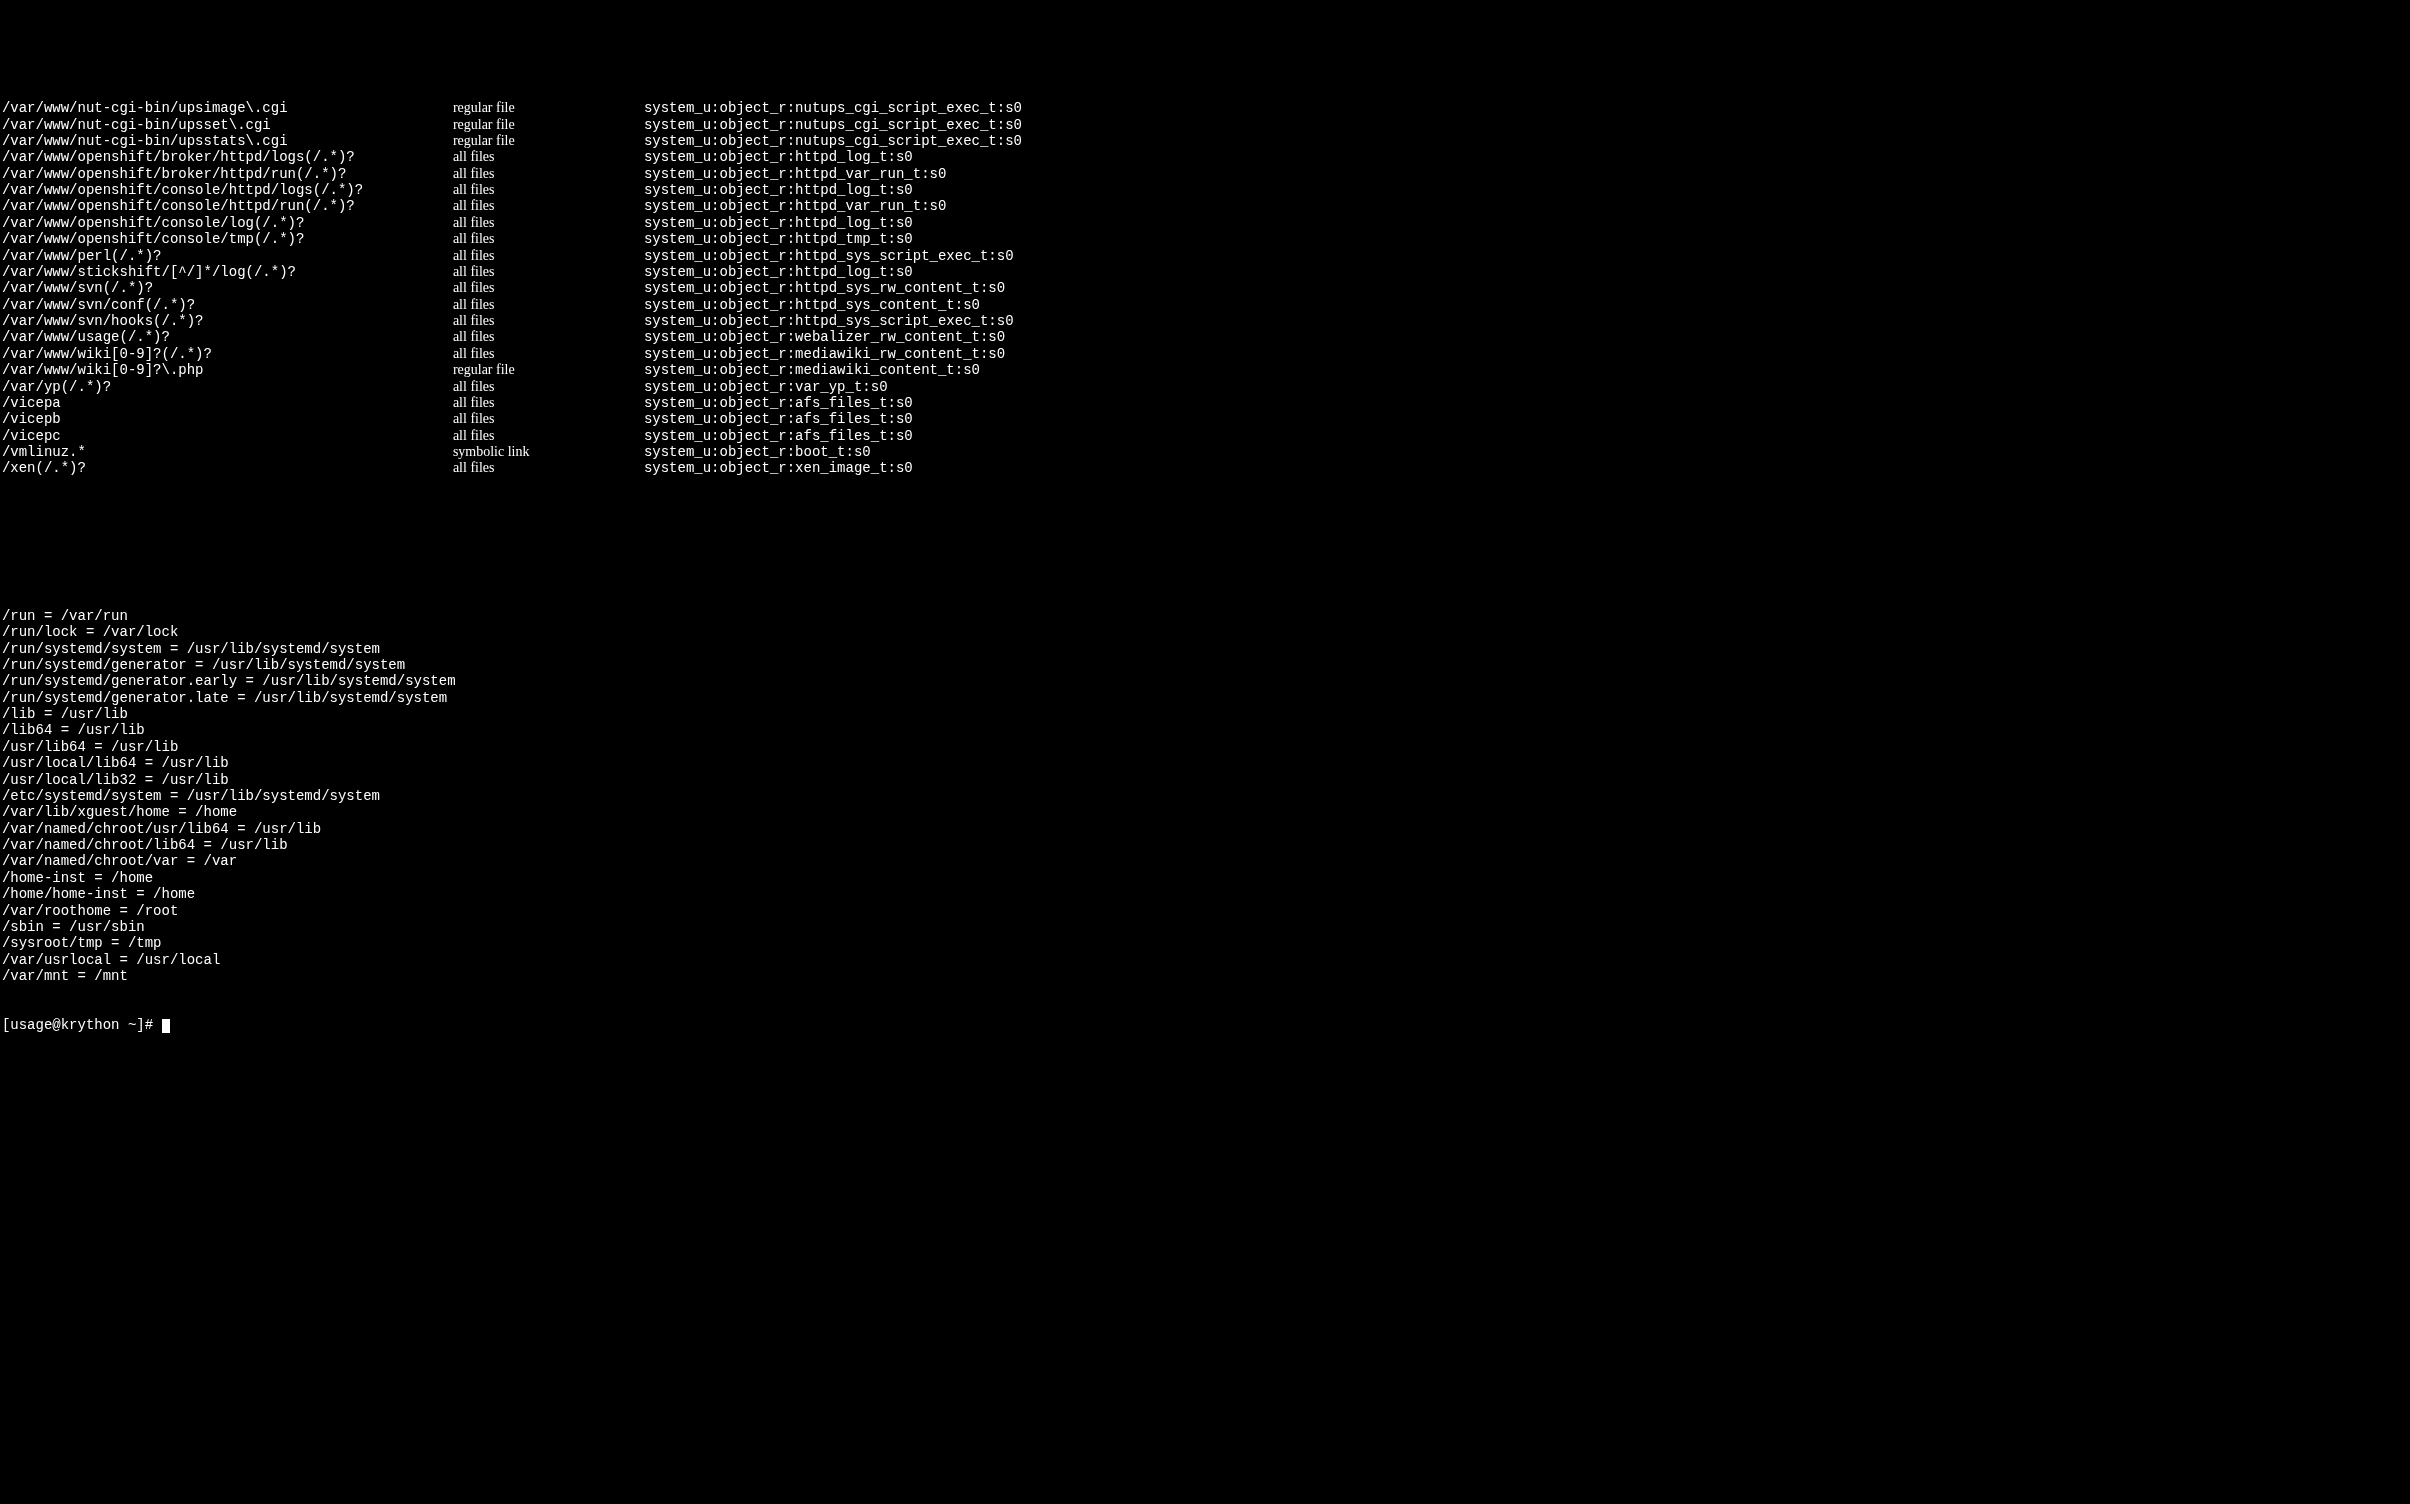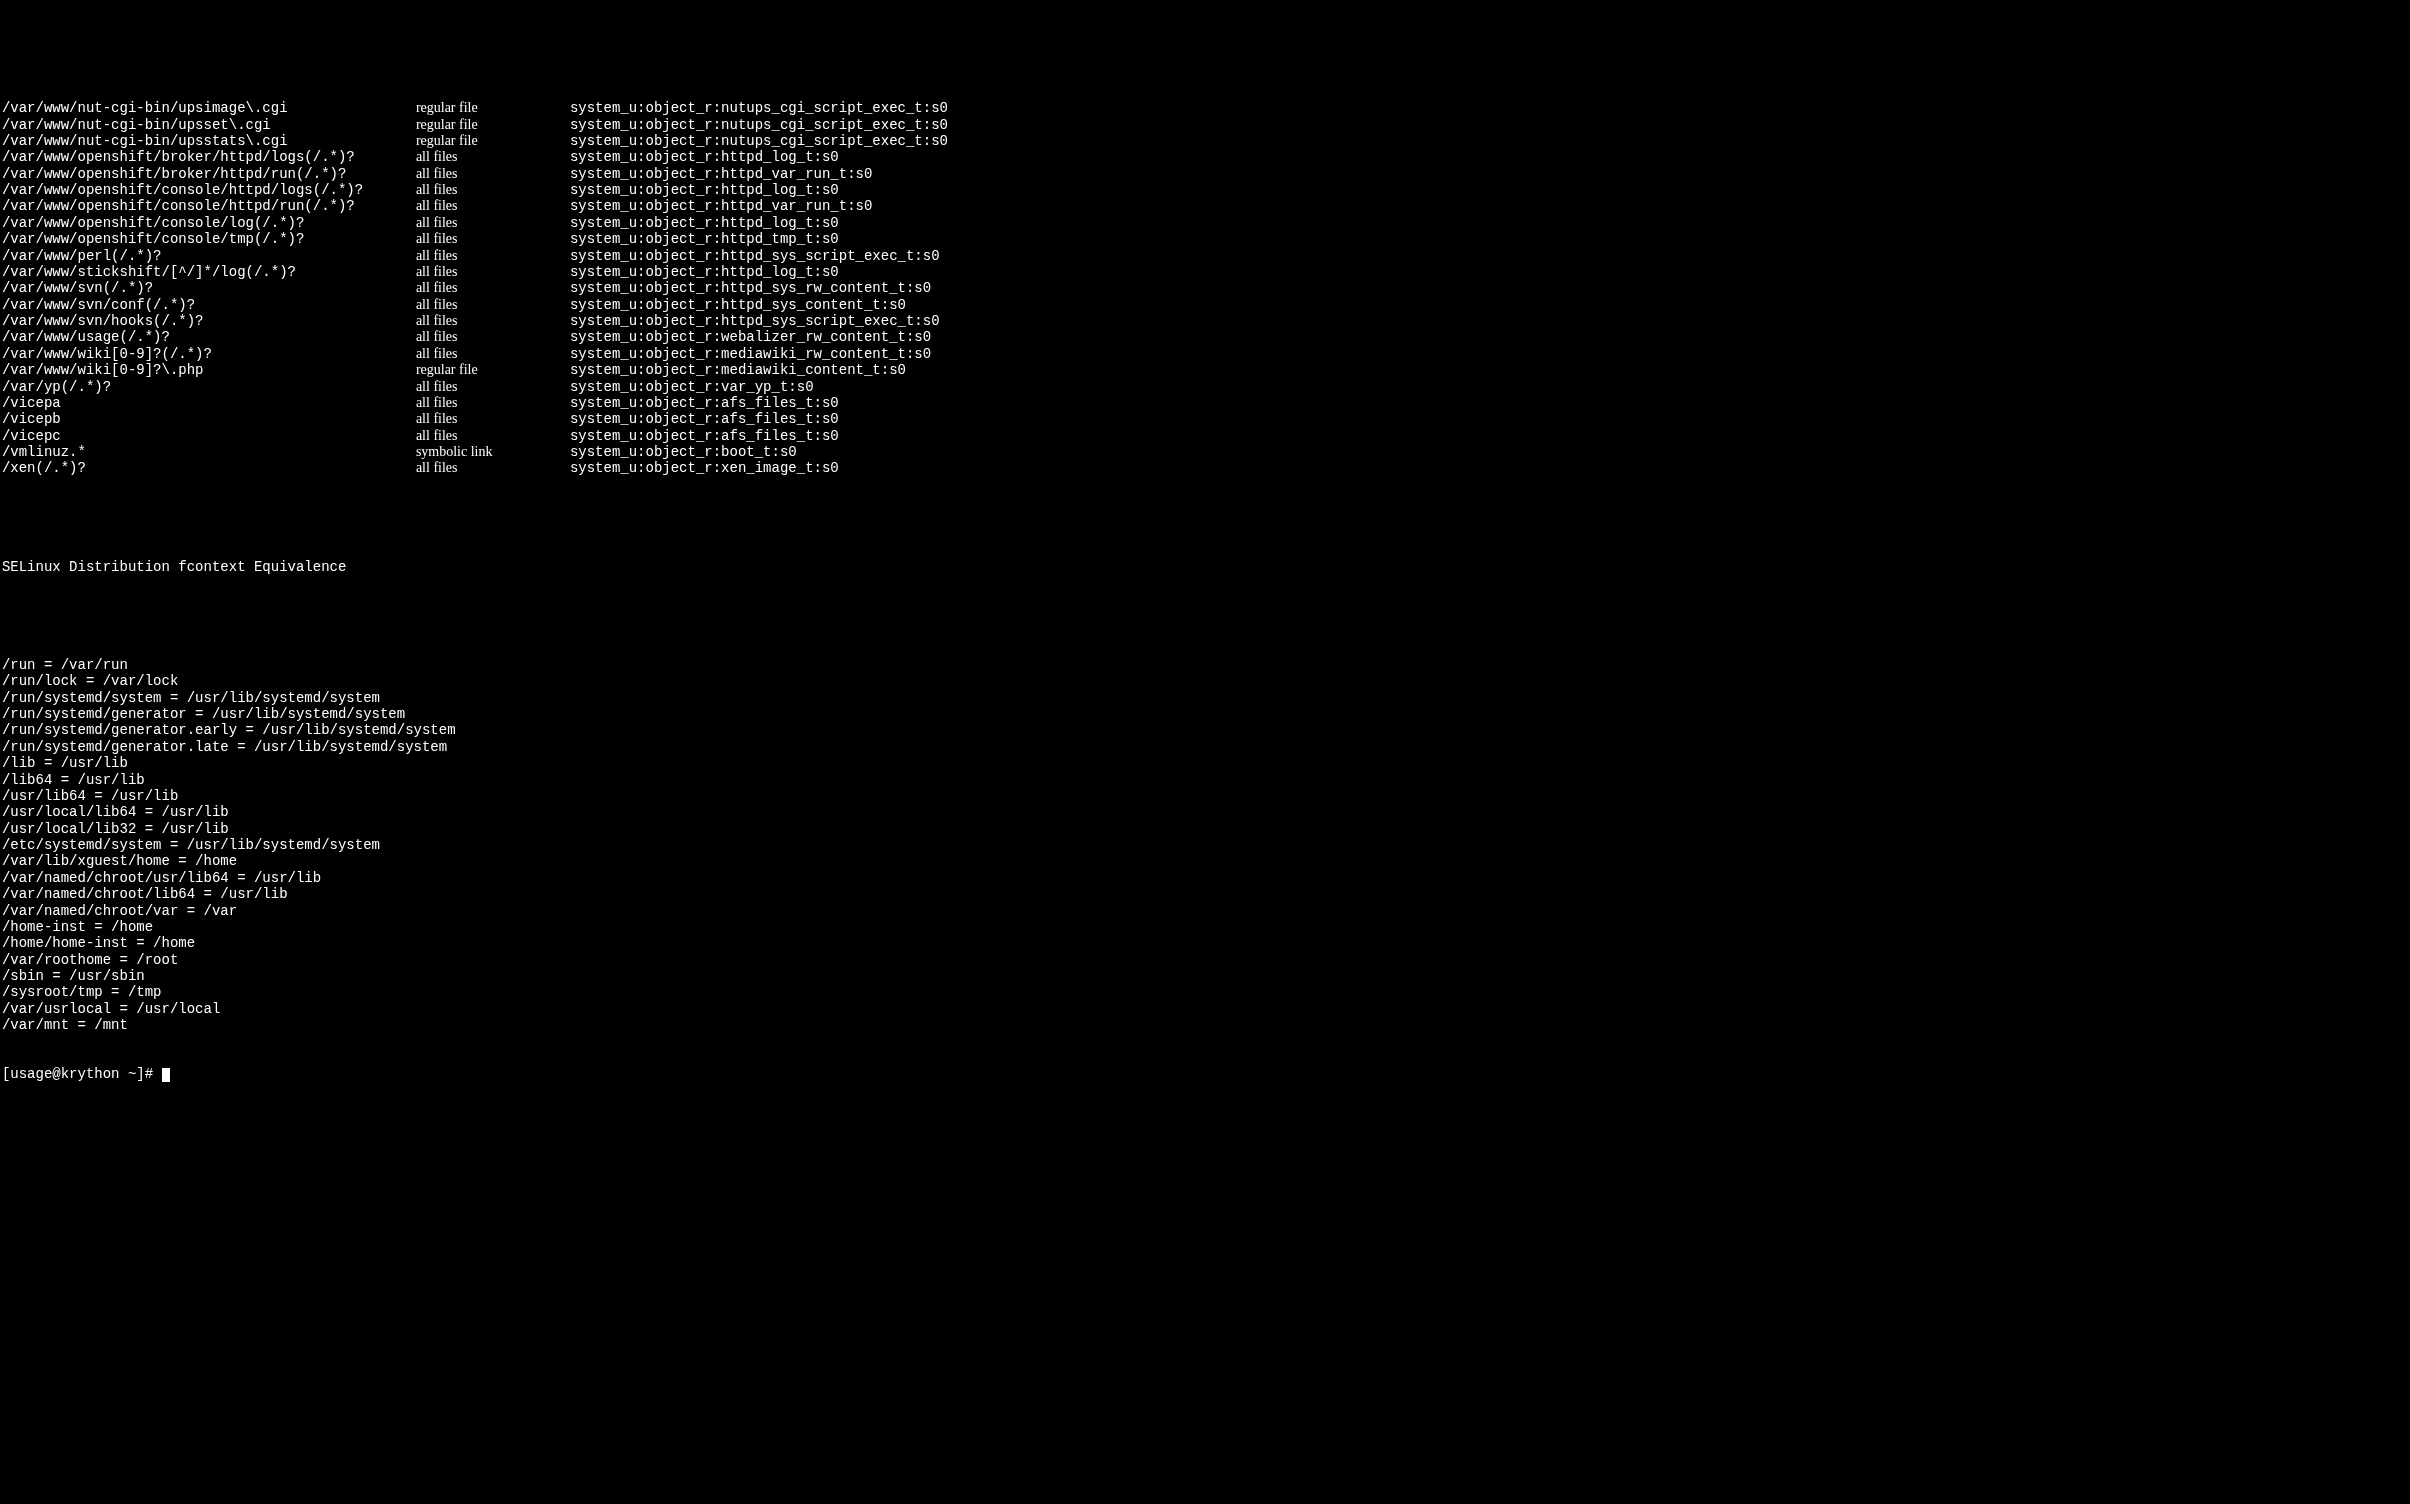--- a/index.html
+++ b/index.html
@@ -30,38 +30,38 @@
     .col-type {
       width: 154px;
       min-width: 154px;
       font-family: Liberation Serif, serif;
     }
     .col-context {
       flex: 1;
     }
     .line {
       min-height: 16px;
+      gap: 37px;
     }
     .cursor {
       display: inline-block;
       width: 8.5px;
       height: 14px;
       background-color: #ffffff;
       vertical-align: text-bottom;
     }
   </style>
 </head>
 <body>
 
 
 
 <div class="terminal">
   <div id="fcontext-table"><div class="row line"><span class="col-path">/var/www/nut-cgi-bin/upsimage\.cgi</span><span class="col-type">regular file</span><span class="col-context">system_u:object_r:nutups_cgi_script_exec_t:s0</span></div><div class="row line"><span class="col-path">/var/www/nut-cgi-bin/upsset\.cgi</span><span class="col-type">regular file</span><span class="col-context">system_u:object_r:nutups_cgi_script_exec_t:s0</span></div><div class="row line"><span class="col-path">/var/www/nut-cgi-bin/upsstats\.cgi</span><span class="col-type">regular file</span><span class="col-context">system_u:object_r:nutups_cgi_script_exec_t:s0</span></div><div class="row line"><span class="col-path">/var/www/openshift/broker/httpd/logs(/.*)?</span><span class="col-type">all files</span><span class="col-context">system_u:object_r:httpd_log_t:s0</span></div><div class="row line"><span class="col-path">/var/www/openshift/broker/httpd/run(/.*)?</span><span class="col-type">all files</span><span class="col-context">system_u:object_r:httpd_var_run_t:s0</span></div><div class="row line"><span class="col-path">/var/www/openshift/console/httpd/logs(/.*)?</span><span class="col-type">all files</span><span class="col-context">system_u:object_r:httpd_log_t:s0</span></div><div class="row line"><span class="col-path">/var/www/openshift/console/httpd/run(/.*)?</span><span class="col-type">all files</span><span class="col-context">system_u:object_r:httpd_var_run_t:s0</span></div><div class="row line"><span class="col-path">/var/www/openshift/console/log(/.*)?</span><span class="col-type">all files</span><span class="col-context">system_u:object_r:httpd_log_t:s0</span></div><div class="row line"><span class="col-path">/var/www/openshift/console/tmp(/.*)?</span><span class="col-type">all files</span><span class="col-context">system_u:object_r:httpd_tmp_t:s0</span></div><div class="row line"><span class="col-path">/var/www/perl(/.*)?</span><span class="col-type">all files</span><span class="col-context">system_u:object_r:httpd_sys_script_exec_t:s0</span></div><div class="row line"><span class="col-path">/var/www/stickshift/[^/]*/log(/.*)?</span><span class="col-type">all files</span><span class="col-context">system_u:object_r:httpd_log_t:s0</span></div><div class="row line"><span class="col-path">/var/www/svn(/.*)?</span><span class="col-type">all files</span><span class="col-context">system_u:object_r:httpd_sys_rw_content_t:s0</span></div><div class="row line"><span class="col-path">/var/www/svn/conf(/.*)?</span><span class="col-type">all files</span><span class="col-context">system_u:object_r:httpd_sys_content_t:s0</span></div><div class="row line"><span class="col-path">/var/www/svn/hooks(/.*)?</span><span class="col-type">all files</span><span class="col-context">system_u:object_r:httpd_sys_script_exec_t:s0</span></div><div class="row line"><span class="col-path">/var/www/usage(/.*)?</span><span class="col-type">all files</span><span class="col-context">system_u:object_r:webalizer_rw_content_t:s0</span></div><div class="row line"><span class="col-path">/var/www/wiki[0-9]?(/.*)?</span><span class="col-type">all files</span><span class="col-context">system_u:object_r:mediawiki_rw_content_t:s0</span></div><div class="row line"><span class="col-path">/var/www/wiki[0-9]?\.php</span><span class="col-type">regular file</span><span class="col-context">system_u:object_r:mediawiki_content_t:s0</span></div><div class="row line"><span class="col-path">/var/yp(/.*)?</span><span class="col-type">all files</span><span class="col-context">system_u:object_r:var_yp_t:s0</span></div><div class="row line"><span class="col-path">/vicepa</span><span class="col-type">all files</span><span class="col-context">system_u:object_r:afs_files_t:s0</span></div><div class="row line"><span class="col-path">/vicepb</span><span class="col-type">all files</span><span class="col-context">system_u:object_r:afs_files_t:s0</span></div><div class="row line"><span class="col-path">/vicepc</span><span class="col-type">all files</span><span class="col-context">system_u:object_r:afs_files_t:s0</span></div><div class="row line"><span class="col-path">/vmlinuz.*</span><span class="col-type">symbolic link</span><span class="col-context">system_u:object_r:boot_t:s0</span></div><div class="row line"><span class="col-path">/xen(/.*)?</span><span class="col-type">all files</span><span class="col-context">system_u:object_r:xen_image_t:s0</span></div></div>
   <div class="line"> </div>
-  <div class="line">SELinux Distribution fcontext Equivalence </div>
   <div class="line"> </div>
   <div id="equivalence-list"><div class="line">/run = /var/run</div><div class="line">/run/lock = /var/lock</div><div class="line">/run/systemd/system = /usr/lib/systemd/system</div><div class="line">/run/systemd/generator = /usr/lib/systemd/system</div><div class="line">/run/systemd/generator.early = /usr/lib/systemd/system</div><div class="line">/run/systemd/generator.late = /usr/lib/systemd/system</div><div class="line">/lib = /usr/lib</div><div class="line">/lib64 = /usr/lib</div><div class="line">/usr/lib64 = /usr/lib</div><div class="line">/usr/local/lib64 = /usr/lib</div><div class="line">/usr/local/lib32 = /usr/lib</div><div class="line">/etc/systemd/system = /usr/lib/systemd/system</div><div class="line">/var/lib/xguest/home = /home</div><div class="line">/var/named/chroot/usr/lib64 = /usr/lib</div><div class="line">/var/named/chroot/lib64 = /usr/lib</div><div class="line">/var/named/chroot/var = /var</div><div class="line">/home-inst = /home</div><div class="line">/home/home-inst = /home</div><div class="line">/var/roothome = /root</div><div class="line">/sbin = /usr/sbin</div><div class="line">/sysroot/tmp = /tmp</div><div class="line">/var/usrlocal = /usr/local</div><div class="line">/var/mnt = /mnt</div></div>
   <div class="line"><span>[usage@krython ~]# </span><span class="cursor"></span></div>
 </div>
 
 
 
 
 
 </body></html>

